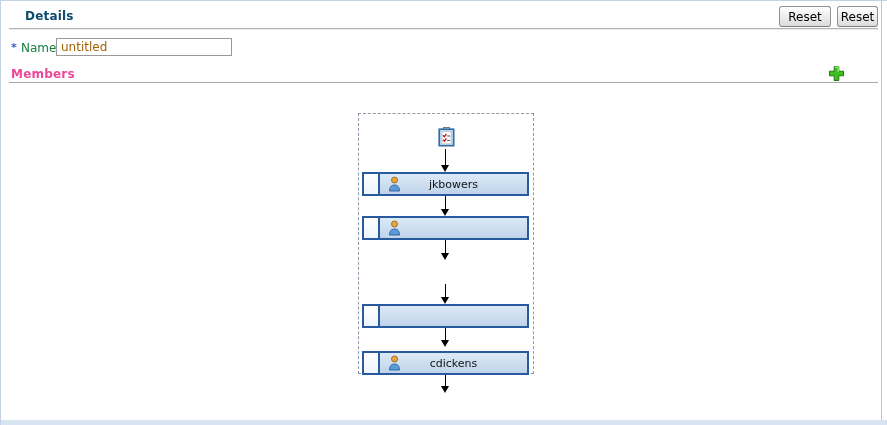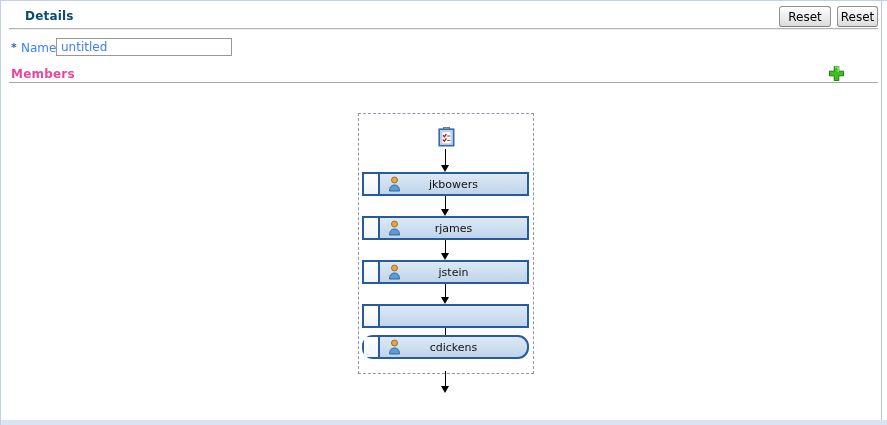--- a/index.html
+++ b/index.html
@@ -20,24 +20,24 @@
     border:1px solid #919191; border-bottom-color:#7d7d7d; border-radius:3px;
     background:linear-gradient(#ffffff,#efefef 45%,#dcdcdc); box-shadow:inset 0 1px 0 #fff;
     font-family:"DejaVu Sans","Liberation Sans",sans-serif; cursor:default;
   }
   .btn-reset { left:778px; width:52px; }
   .btn-apply { left:836px; width:41px; }
 
   
   .form-row { position:absolute; left:0; top:36px; height:22px; }
   .req { position:absolute; left:10px; top:4px; color:#3b5fc0; font-size:11px; font-weight:bold; }
-  .name-label { position:absolute; left:20px; top:4px; color:#3b82f6; font-size:12px; }
+  .name-label { position:absolute; left:20px; top:4px; color:#15803d; font-size:12px; }
   .name-input {
     position:absolute; left:55px; top:1px; width:176px; height:18px;
-    border:1px solid #989898; background:#fff; font-size:12px; color:#3b82f6; padding:0 4px;
+    border:1px solid #989898; background:#fff; font-size:12px; color:#a16207; padding:0 4px;
     font-family:"DejaVu Sans","Liberation Sans",sans-serif;
   }
 
   
   .members-hdr-title { position:absolute; left:10px; top:66px; font-size:12px; font-weight:bold; color:#ec4899; letter-spacing:.2px; }
   .members-rule { position:absolute; left:8px; top:81px; width:869px; height:1px; background:#a8a8a8; }
   .add-btn { position:absolute; left:827px; top:64px; width:17px; height:17px; cursor:pointer; background:none; border:none; }
 
   
   .diagram { position:absolute; left:0; top:82px; width:881px; height:338px; }
@@ -142,40 +142,29 @@
       </div>
     </div>
 
     <div class="node" style="top:133px;">
       <div class="node-handle"></div>
       <div class="node-main">
         <svg class="user-ico" viewBox="0 0 15 16">
           <circle cx="7.5" cy="4" r="3" fill="#eaa63d" stroke="#8a5c14" stroke-width="0.8"></circle>
           <path d="M2.5 15c0-4 2-6 5-6s5 2 5 6z" fill="#5a9bd8" stroke="#2b5f96" stroke-width="0.9"></path>
         </svg>
-        <div class="node-label">rjames</div>
       </div>
     </div>
 
-    <div class="node" style="top:177px;">
-      <div class="node-handle"></div>
-      <div class="node-main">
-        <svg class="user-ico" viewBox="0 0 15 16">
-          <circle cx="7.5" cy="4" r="3" fill="#eaa63d" stroke="#8a5c14" stroke-width="0.8"></circle>
-          <path d="M2.5 15c0-4 2-6 5-6s5 2 5 6z" fill="#5a9bd8" stroke="#2b5f96" stroke-width="0.9"></path>
-        </svg>
-        <div class="node-label">jstein</div>
-      </div>
-    </div>
 
     <div class="node" style="top:221px;">
       <div class="node-handle"></div>
     </div>
 
-    <div class="node" style="top:252px;border-radius:11px;">
+    <div class="node" style="top:268px;">
       <div class="node-handle"></div>
       <div class="node-main">
         <svg class="user-ico" viewBox="0 0 15 16">
           <circle cx="7.5" cy="4" r="3" fill="#eaa63d" stroke="#8a5c14" stroke-width="0.8"></circle>
           <path d="M2.5 15c0-4 2-6 5-6s5 2 5 6z" fill="#5a9bd8" stroke="#2b5f96" stroke-width="0.9"></path>
         </svg>
         <div class="node-label">cdickens</div>
       </div>
     </div>
   </div>

